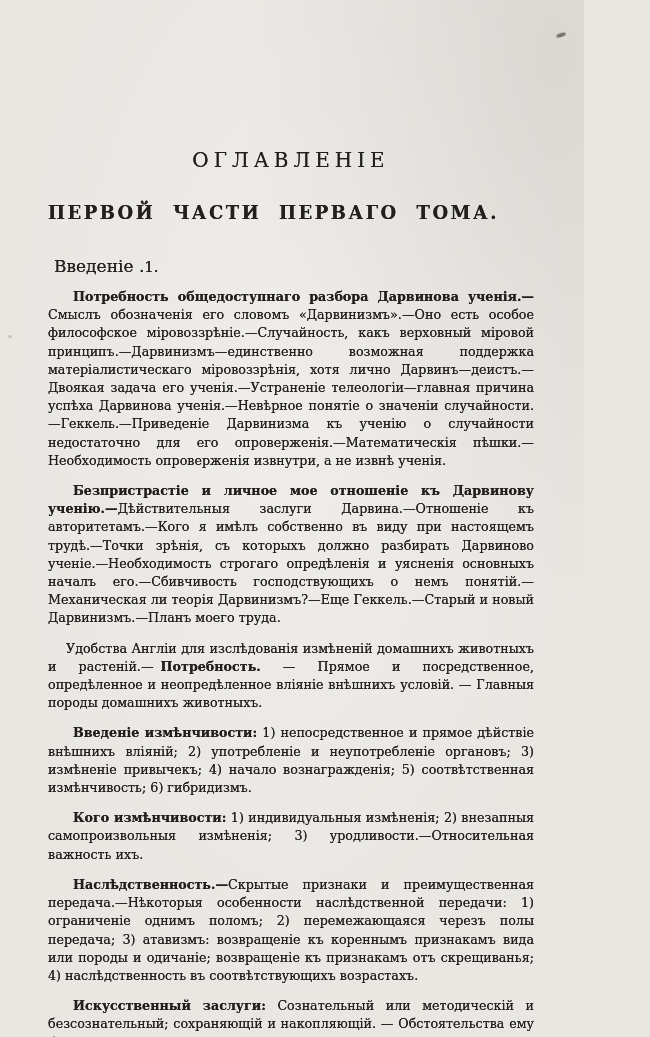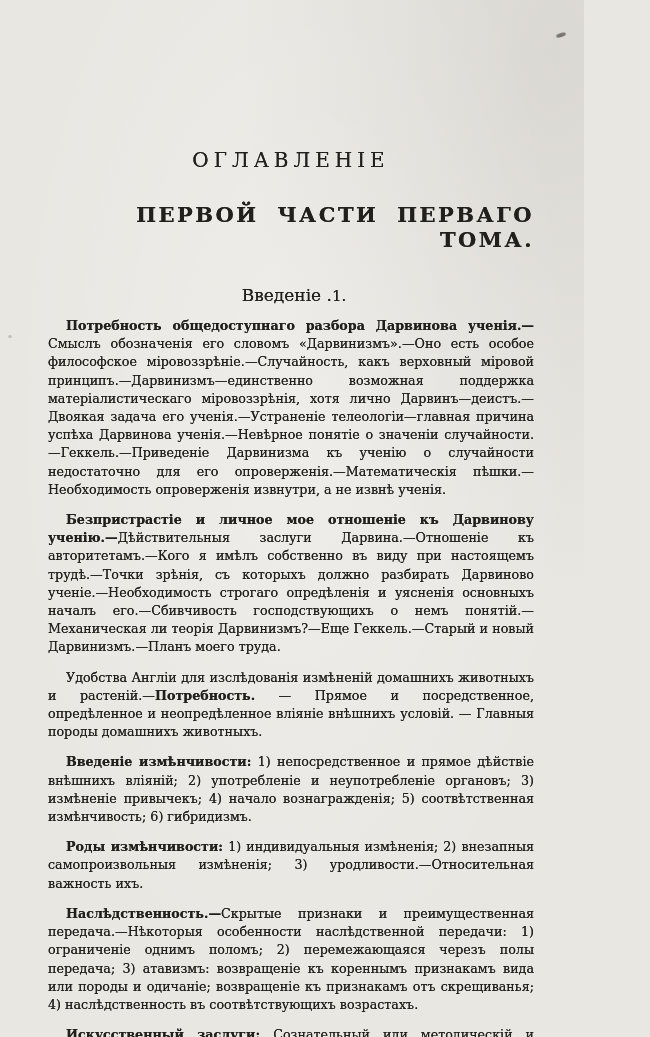--- a/index.html
+++ b/index.html
@@ -18,38 +18,38 @@
     color:var(--ink);
     overflow:hidden;
     text-shadow:0 0 .45px rgba(34,32,28,.85);
   }
   .content{padding:148px 50px 0 48px;}
   .title{
     text-align:center;font-size:20px;letter-spacing:5px;
     font-weight:400;margin:0;
   }
   .subtitle{
-    text-align:right;font-size:21px;font-weight:700;
+    text-align:left;font-size:18px;font-weight:700;
     letter-spacing:2.5px;word-spacing:9px;margin:30px 0 0;
   }
   .toc-line{
-    display:flex;justify-content:center;align-items:baseline;
+    display:flex;justify-content:flex-start;align-items:baseline;
     font-size:17px;
   }
   .toc-line .lbl{padding-left:6px;}
   .toc-line .pg{font-size:15px;}
   .toc-line.section{margin-top:33px;}
   .toc-line.chapter{margin-top:20px;margin-bottom:2px;font-size:17.5px;}
   .toc-para{
     margin:12px 0 0;
     font-size:12.7px;line-height:18.2px;
     text-align:justify;text-indent:18px;
     hyphens:none;
   }
-  .toc-para .lead{font-weight:700;}
+  .toc-para .lead{font-weight:700;margin-left:7px;}
   .speck{position:absolute;border-radius:50%;background:rgba(40,36,30,.55);filter:blur(.6px);}
   .speck.a{left:556px;top:33px;width:10px;height:4px;transform:rotate(-18deg);}
   .speck.b{left:8px;top:335px;width:4px;height:3px;opacity:.35;}
 </style>
 </head>
 <body>
 
 <div class="page">
   <div class="speck a"></div>
   <div class="speck b"></div>
@@ -58,19 +58,19 @@
     <h2 class="subtitle">ПЕРВОЙ ЧАСТИ ПЕРВАГО ТОМА.</h2>
     <div>
         <div class="toc-line section">
           <span class="lbl">Введеніе .</span>
           <span class="pg">1.</span>
         </div>
         <p class="toc-para"><span class="lead">Потребность общедоступнаго разбора Дарвинова ученія.—</span><span>Смыслъ обозначенія его словомъ «Дарвинизмъ».—Оно есть особое философское міровоззрѣніе.—Случайность, какъ верховный міровой принципъ.—Дарвинизмъ—единственно возможная поддержка матеріалистическаго міровоззрѣнія, хотя лично Дарвинъ—деистъ.—Двоякая задача его ученія.—Устраненіе телеологіи—главная причина успѣха Дарвинова ученія.—Невѣрное понятіе о значеніи случайности.—Геккель.—Приведеніе Дарвинизма къ ученію о случайности недостаточно для его опроверженія.—Математическія пѣшки.—Необходимость опроверженія извнутри, а не извнѣ ученія.</span></p>
         <p class="toc-para"><span class="lead">Безпристрастіе и личное мое отношеніе къ Дарвинову ученію.—</span><span>Дѣйствительныя заслуги Дарвина.—Отношеніе къ авторитетамъ.—Кого я имѣлъ собственно въ виду при настоящемъ трудѣ.—Точки зрѣнія, съ которыхъ должно разбирать Дарвиново ученіе.—Необходимость строгаго опредѣленія и уясненія основныхъ началъ его.—Сбивчивость господствующихъ о немъ понятій.—Механическая ли теорія Дарвинизмъ?—Еще Геккель.—Старый и новый Дарвинизмъ.—Планъ моего труда.</span></p>
         <p class="toc-para"><span>Удобства Англіи для изслѣдованія измѣненій домашнихъ животныхъ и растеній.—</span><span class="lead">Потребность.</span><span> — Прямое и посредственное, опредѣленное и неопредѣленное вліяніе внѣшнихъ условій. — Главныя породы домашнихъ животныхъ.</span></p>
         <p class="toc-para"><span class="lead">Введеніе измѣнчивости:</span><span> 1) непосредственное и прямое дѣйствіе внѣшнихъ вліяній; 2) употребленіе и неупотребленіе органовъ; 3) измѣненіе привычекъ; 4) начало вознагражденія; 5) соотвѣтственная измѣнчивость; 6) гибридизмъ.</span></p>
-        <p class="toc-para"><span class="lead">Роды измѣнчивости:</span><span> 1) индивидуальныя измѣненія; 2) внезапныя самопроизвольныя измѣненія; 3) уродливости.—Относительная важность ихъ.</span></p>
+        <p class="toc-para"><span class="lead">Кого измѣнчивости:</span><span> 1) индивидуальныя измѣненія; 2) внезапныя самопроизвольныя измѣненія; 3) уродливости.—Относительная важность ихъ.</span></p>
         <p class="toc-para"><span class="lead">Наслѣдственность.—</span><span>Скрытые признаки и преимущественная передача.—Нѣкоторыя особенности наслѣдственной передачи: 1) ограниченіе однимъ поломъ; 2) перемежающаяся черезъ полы передача; 3) атавизмъ: возвращеніе къ кореннымъ признакамъ вида или породы и одичаніе; возвращеніе къ признакамъ отъ скрещиванья; 4) наслѣдственность въ соотвѣтствующихъ возрастахъ.</span></p>
         <p class="toc-para"><span class="lead">Искусственный заслуги:</span><span> Сознательный или методическій и безсознательный; сохраняющій и накопляющій. — Обстоятельства ему благопріятствующія.</span></p>
         <p class="toc-para"><span class="lead">Переходъ къ природѣ.</span><span> — Домашніе организмы не отличаются отъ дикихъ спеціальною, имъ преимущественно свойственною степенью измѣнчивости; дичая они не возвращаются къ своему первообразу.—Измѣнчивость дикихъ организмовъ.—Сомнительные виды.—Разновидности суть начинающіеся виды; доказательства этого положенія.</span></p>
       </div>
   </div>
 </div>
 
 </body></html>

